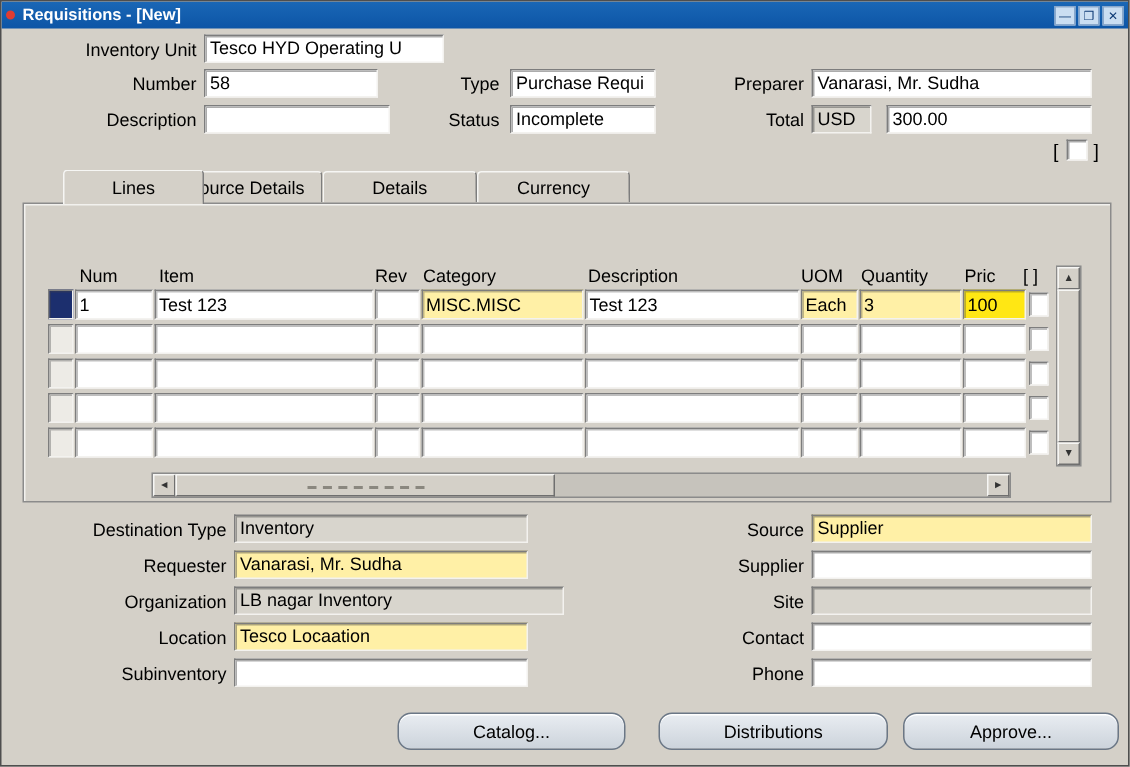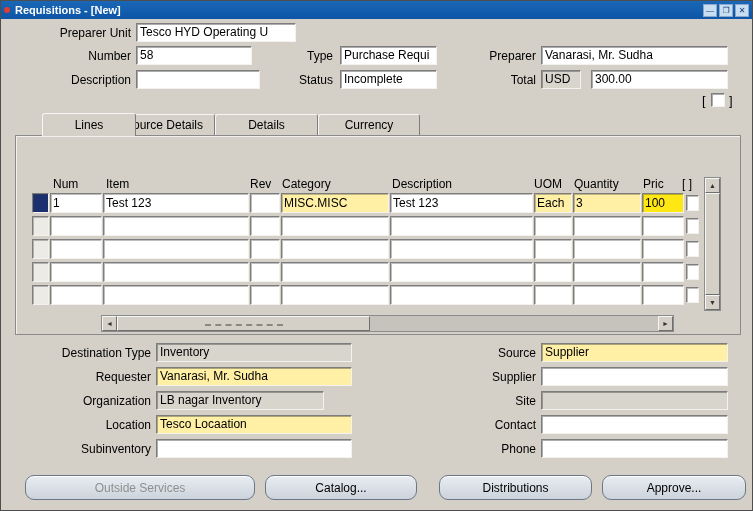--- a/index.html
+++ b/index.html
@@ -95,21 +95,21 @@
     <span class="logo"></span>
     <span class="title-text">Requisitions - [New]</span>
     <span class="winbtns">
       <span class="winbtn">—</span>
       <span class="winbtn">❐</span>
       <span class="winbtn">✕</span>
     </span>
   </div>
 
   <div>
-    <div class="lbl" style="left:10px;top:25px;width:120px">Preparer Unit</div>
+    <div class="lbl" style="left:10px;top:25px;width:120px">Inventory Unit</div>
     <div class="fld" style="left:135px;top:22px;width:160px">Tesco HYD Operating U</div>
 
     <div class="lbl" style="left:10px;top:48px;width:120px">Number</div>
     <div class="fld" style="left:135px;top:45px;width:116px">58</div>
 
     <div class="lbl" style="left:262px;top:48px;width:70px">Type</div>
     <div class="fld" style="left:339px;top:45px;width:97px">Purchase Requi</div>
 
     <div class="lbl" style="left:435px;top:48px;width:100px">Preparer</div>
     <div class="fld" style="left:540px;top:45px;width:187px">Vanarasi, Mr. Sudha</div>
@@ -223,21 +223,21 @@
   </div>
 
   <div>
     <div class="lbl" style="left:20px;top:345px;width:130px">Destination Type</div>
     <div class="fld readonly" style="left:155px;top:342px;width:196px">Inventory</div>
 
     <div class="lbl" style="left:20px;top:369px;width:130px">Requester</div>
     <div class="fld required" style="left:155px;top:366px;width:196px">Vanarasi, Mr. Sudha</div>
 
     <div class="lbl" style="left:20px;top:393px;width:130px">Organization</div>
-    <div class="fld readonly" style="left:155px;top:390px;width:168px">LB nagar Inventory</div>
+    <div class="fld readonly" style="left:155px;top:390px;width:220px">LB nagar Inventory</div>
 
     <div class="lbl" style="left:20px;top:417px;width:130px">Location</div>
     <div class="fld required" style="left:155px;top:414px;width:196px">Tesco Locaation</div>
 
     <div class="lbl" style="left:20px;top:441px;width:130px">Subinventory</div>
     <div class="fld" style="left:155px;top:438px;width:196px"></div>
 
     <div class="lbl" style="left:445px;top:345px;width:90px">Source</div>
     <div class="fld required" style="left:540px;top:342px;width:187px">Supplier</div>
 
@@ -247,18 +247,17 @@
     <div class="lbl" style="left:445px;top:393px;width:90px">Site</div>
     <div class="fld readonly" style="left:540px;top:390px;width:187px"></div>
 
     <div class="lbl" style="left:445px;top:417px;width:90px">Contact</div>
     <div class="fld" style="left:540px;top:414px;width:187px"></div>
 
     <div class="lbl" style="left:445px;top:441px;width:90px">Phone</div>
     <div class="fld" style="left:540px;top:438px;width:187px"></div>
   </div>
 
-  <div class="btn disabled" style="left:24px;width:230px">Outside Services</div>
   <div class="btn" style="left:264px;width:152px">Catalog...</div>
   <div class="btn" style="left:438px;width:153px">Distributions</div>
   <div class="btn" style="left:601px;width:144px">Approve...</div>
 
 </div>
 
 </body></html>

